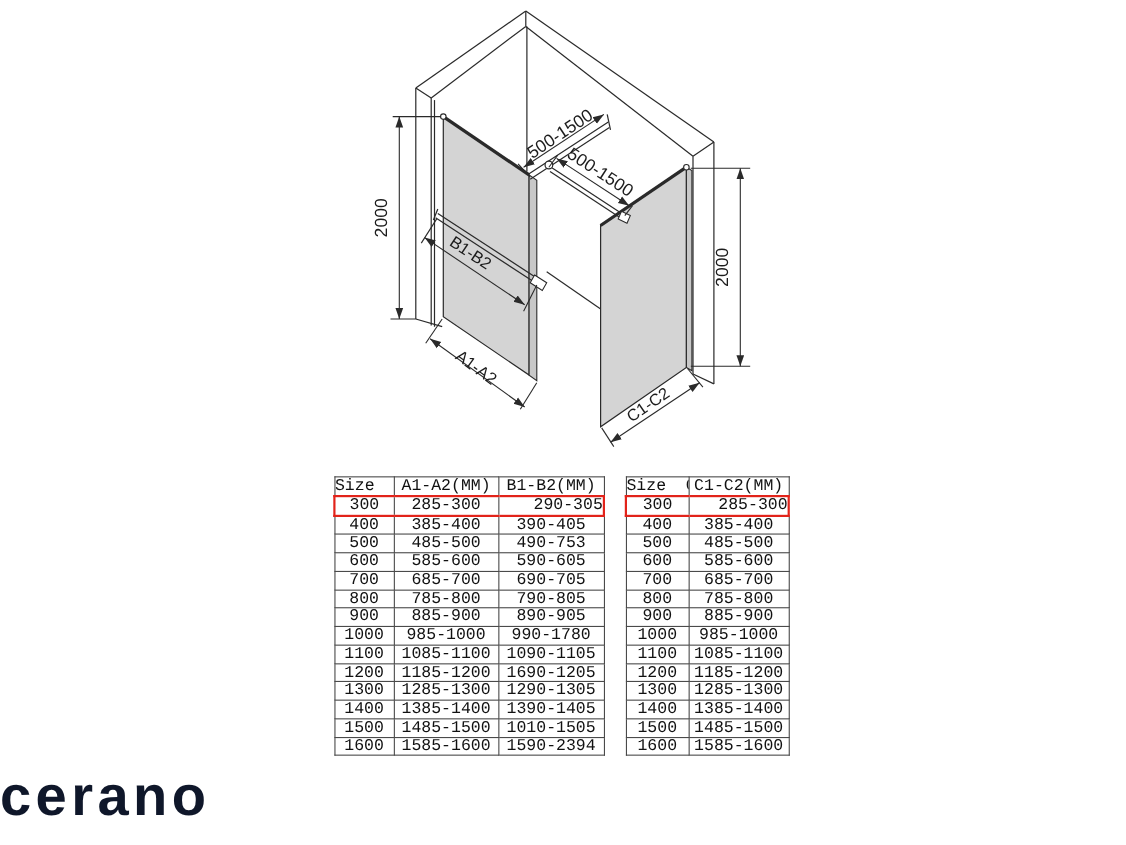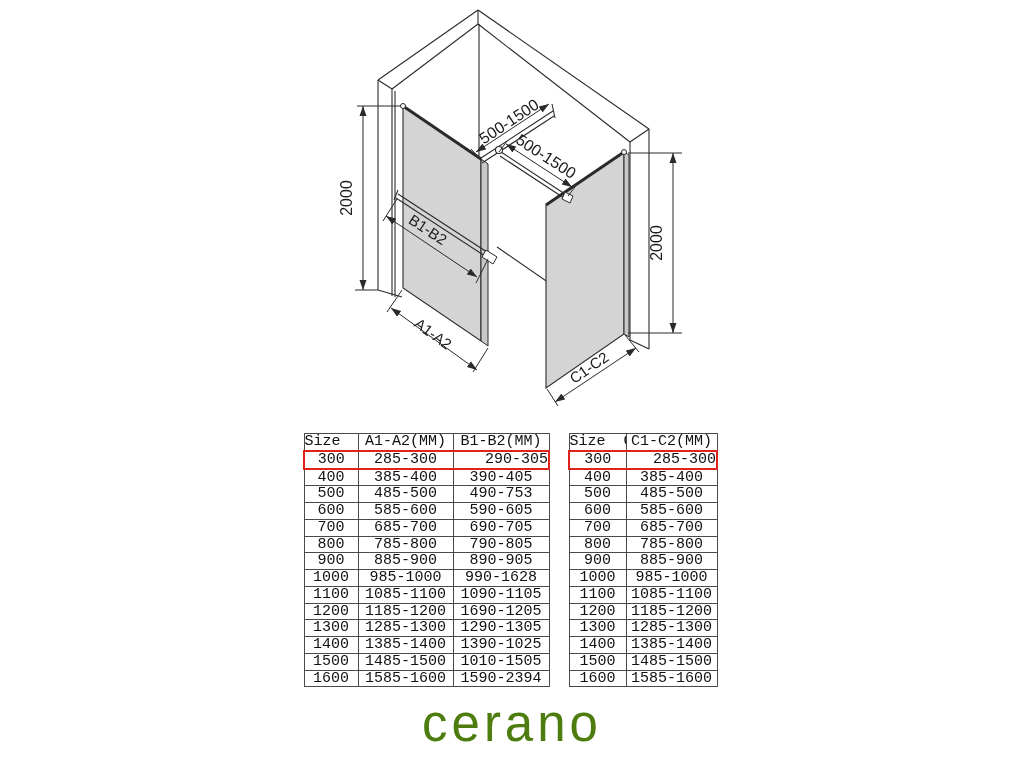--- a/index.html
+++ b/index.html
@@ -24,22 +24,22 @@
   .dim-table th,.dim-table td{border:1px solid #4a4a4a;text-align:center;vertical-align:middle;
              padding:0;height:14.3px;line-height:1.05;font-weight:normal;white-space:pre;overflow:hidden;}
   .dim-table tr.hl td{border-top:2px solid var(--red);border-bottom:2px solid var(--red);}
   .dim-table tr.hl td:first-child{border-left:2px solid var(--red);}
   .dim-table tr.hl td:last-child{border-right:2px solid var(--red);text-align:right;}
   #table-left{left:303px;top:433px;width:246px;}
   #table-right{left:568px;top:433px;width:149px;}
   #table-left col.c0{width:54px;} #table-left col.c1{width:95px;} #table-left col.c2{width:96px;}
   #table-right col.c0{width:57px;} #table-right col.c1{width:91px;}
 
-  #logo{position:absolute;left:0;top:694px;width:1024px;text-align:center;
-        font-size:51px;font-weight:400;letter-spacing:4px;color:#4d7c0f;}
+  #logo{position:absolute;left:0;top:694px;width:1024px;text-align:left;
+        font-size:51px;font-weight:700;letter-spacing:4px;color:#0f172a;}
 </style>
 </head>
 <body>
 
 <div id="stage">
 
   <svg id="diagram" width="1024" height="425" viewBox="0 0 1024 425">
     <defs>
       <marker id="arr" markerWidth="12" markerHeight="9" refX="10" refY="4.5" orient="auto-start-reverse" markerUnits="userSpaceOnUse">
         <path d="M10,4.5 L0,1 L0,8 z" style="fill:var(--line);stroke:none"></path>
@@ -194,41 +194,41 @@
           <td>790-805</td>
         </tr>
         <tr>
           <td>900</td>
           <td>885-900</td>
           <td>890-905</td>
         </tr>
         <tr>
           <td>1000</td>
           <td>985-1000</td>
-          <td>990-1628</td>
+          <td>990-1780</td>
         </tr>
         <tr>
           <td>1100</td>
           <td>1085-1100</td>
           <td>1090-1105</td>
         </tr>
         <tr>
           <td>1200</td>
           <td>1185-1200</td>
           <td>1690-1205</td>
         </tr>
         <tr>
           <td>1300</td>
           <td>1285-1300</td>
           <td>1290-1305</td>
         </tr>
         <tr>
           <td>1400</td>
           <td>1385-1400</td>
-          <td>1390-1025</td>
+          <td>1390-1405</td>
         </tr>
         <tr>
           <td>1500</td>
           <td>1485-1500</td>
           <td>1010-1505</td>
         </tr>
         <tr>
           <td>1600</td>
           <td>1585-1600</td>
           <td>1590-2394</td>

